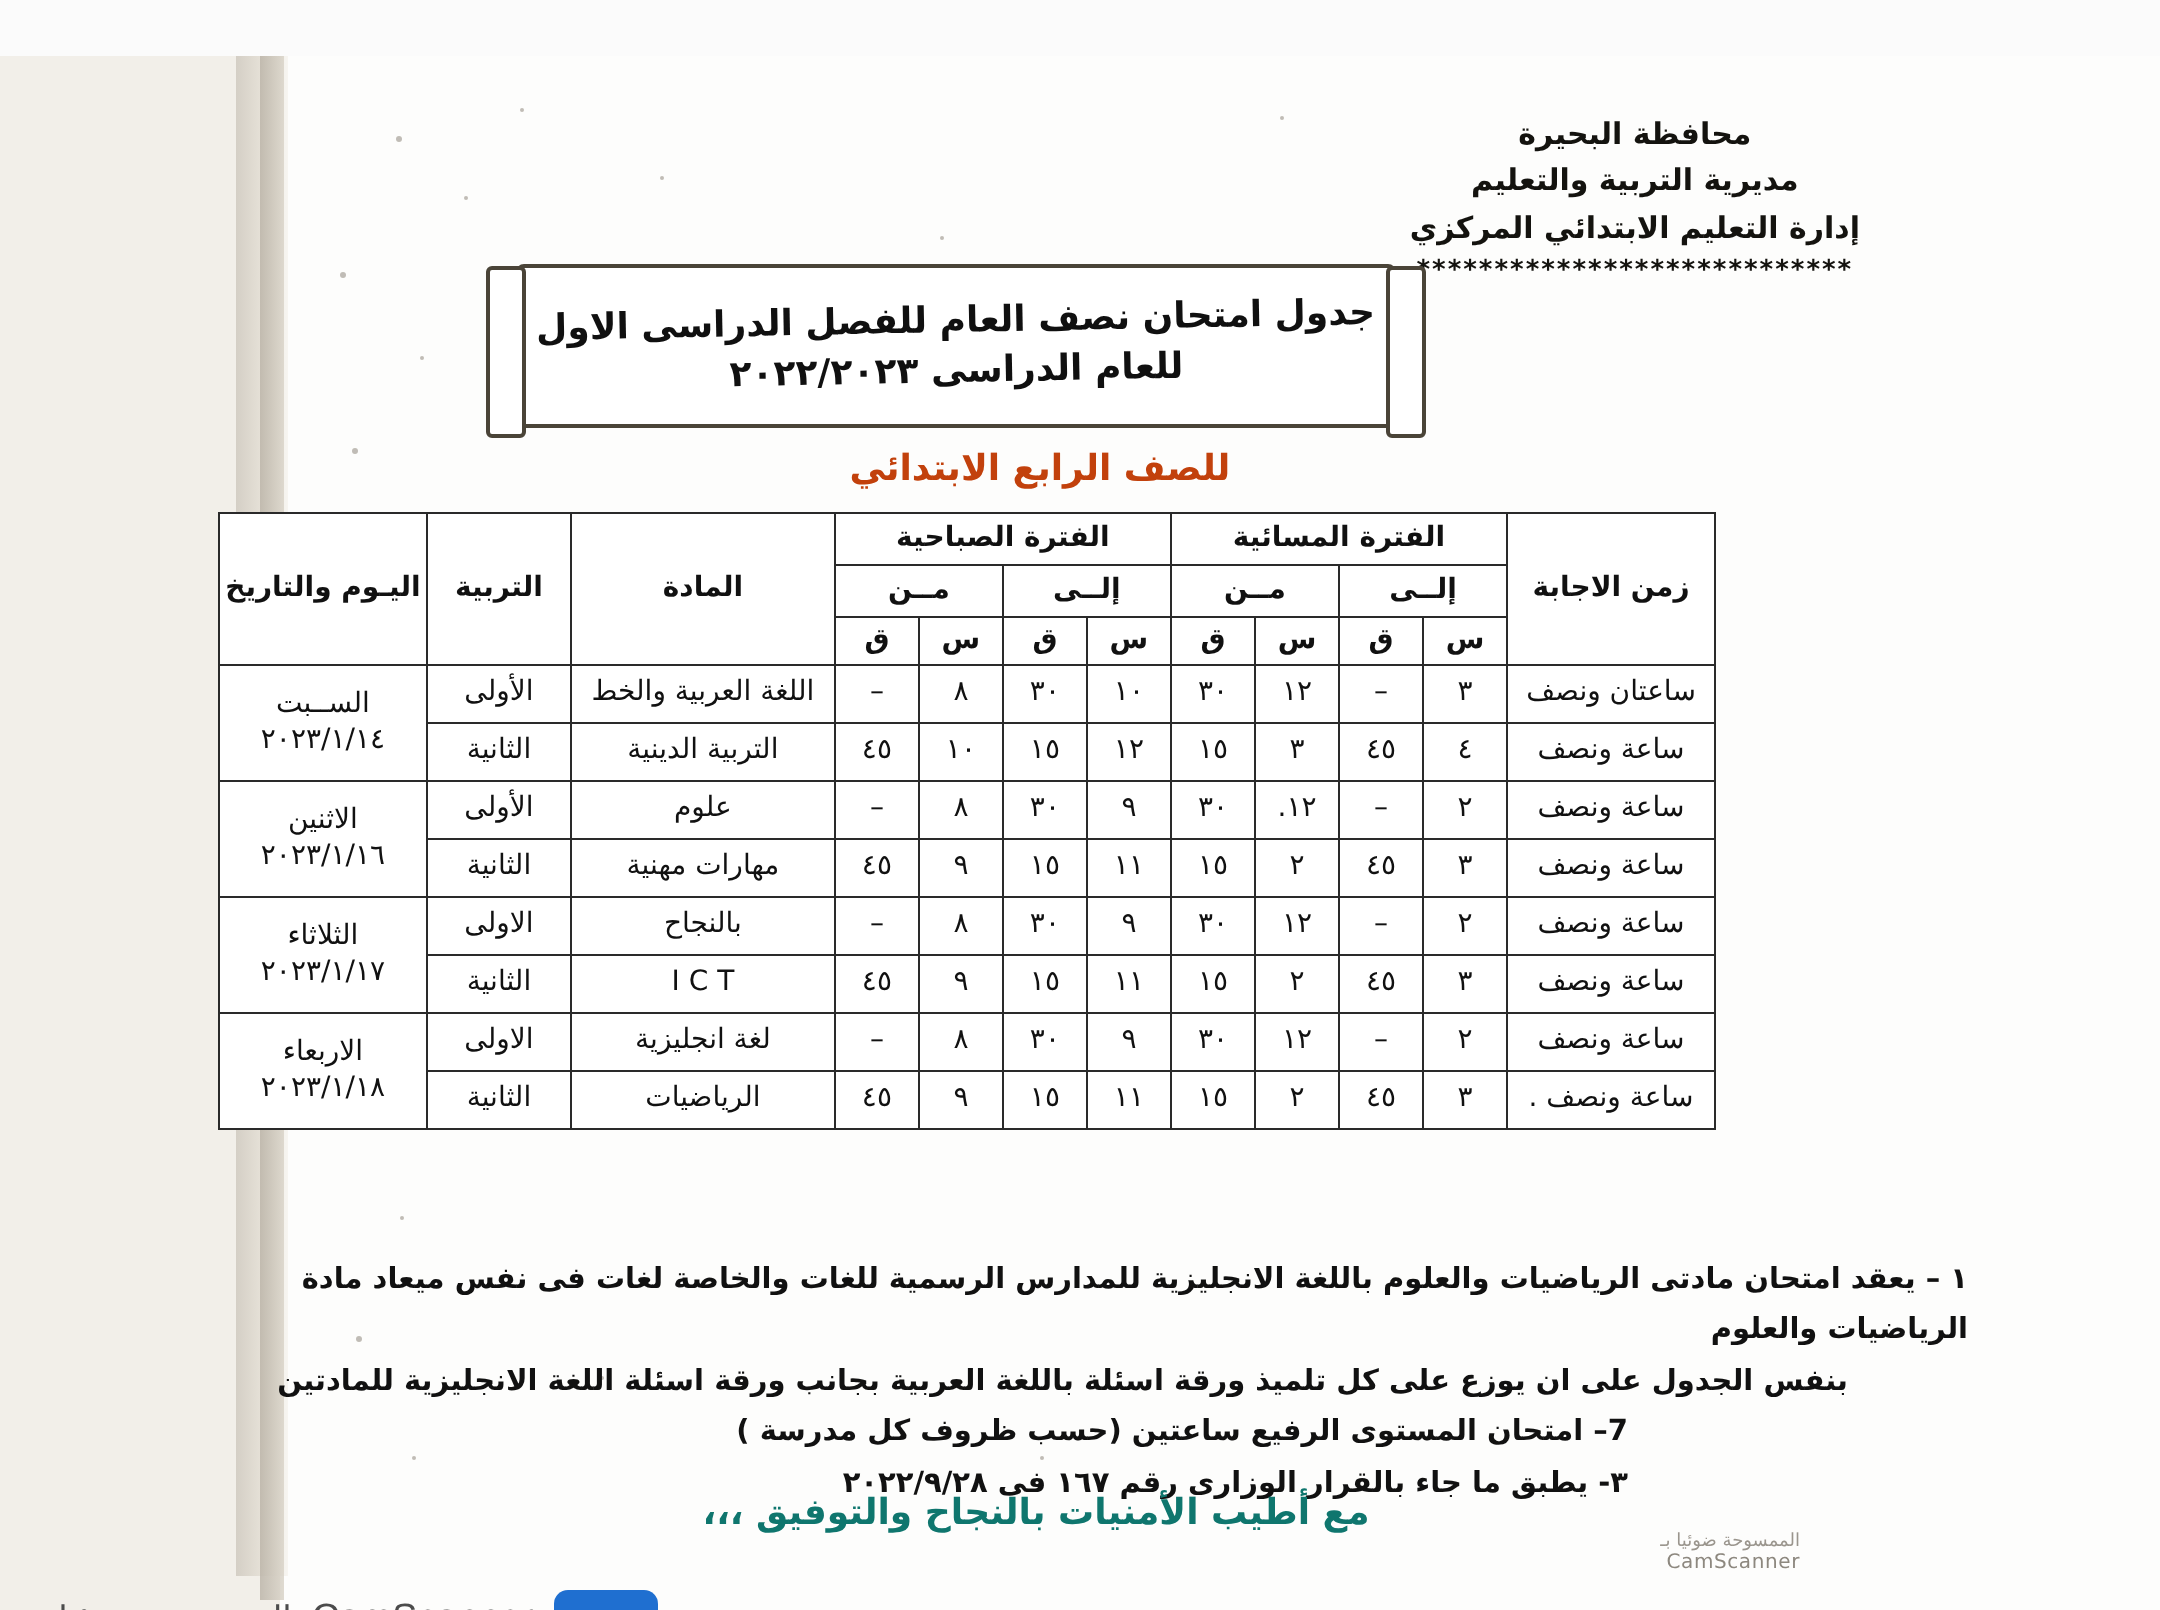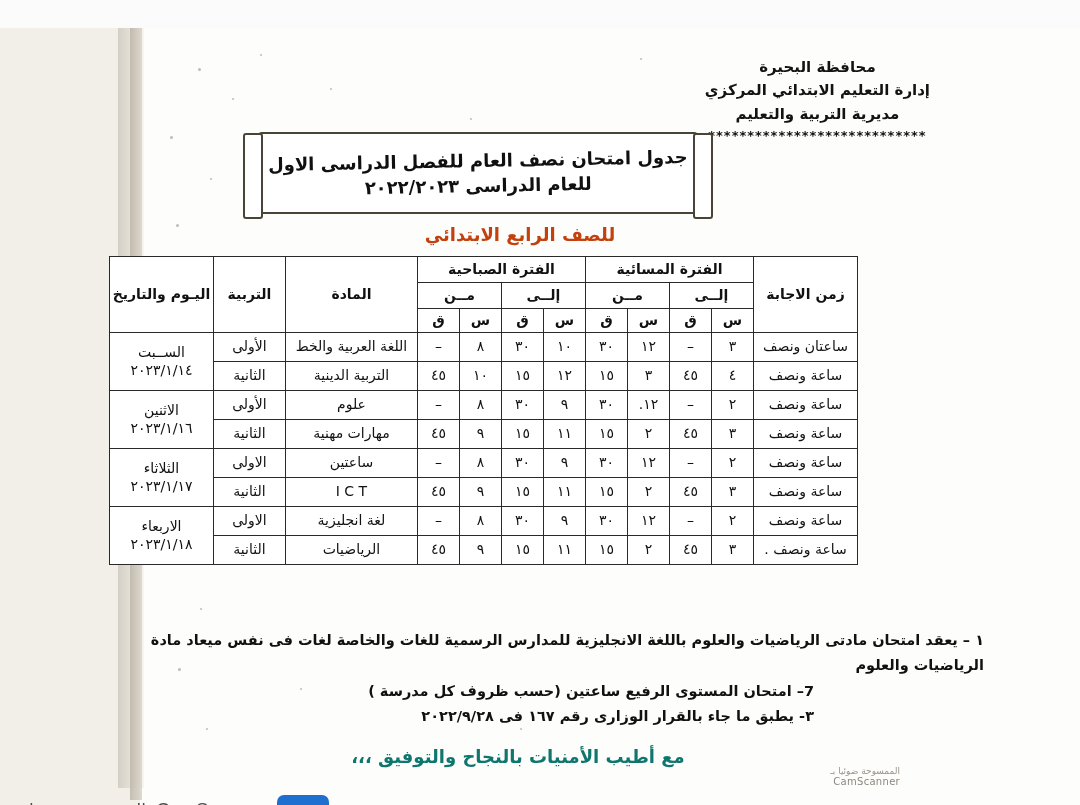--- a/index.html
+++ b/index.html
@@ -230,22 +230,22 @@
   <div class="speckle" style="top:700px; left:206px; width:2px;  height:2px;"></div>
   <div class="speckle" style="top:26px;  left:260px; width:2px;  height:2px;"></div>
   <div class="speckle" style="top:60px;  left:330px; width:2px;  height:2px;"></div>
   <div class="speckle" style="top:90px;  left:470px; width:2px;  height:2px;"></div>
   <div class="speckle" style="top:30px;  left:640px; width:2px;  height:2px;"></div>
   <div class="speckle" style="top:660px; left:300px; width:2px;  height:2px;"></div>
   <div class="speckle" style="top:700px; left:520px; width:2px;  height:2px;"></div>
 
   <div class="doc-header">
     <div>محافظة البحيرة</div>
+    <div>مديرية التربية والتعليم</div>
     <div>إدارة التعليم الابتدائي المركزي</div>
-    <div>مديرية التربية والتعليم</div>
     <div class="stars">****************************</div>
   </div>
 
   <div class="banner">
     <div class="banner-inner">
       <div>جدول امتحان  نصف العام   للفصل الدراسى الاول</div>
       <div>للعام الدراسى ٢٠٢٢/٢٠٢٣</div>
     </div>
   </div>
 
@@ -359,21 +359,21 @@
       <tr class="rowline-top">
         <td class="cell">ساعة ونصف</td>
         <td class="cell">٢</td>
         <td class="cell">–</td>
         <td class="cell">١٢</td>
         <td class="cell">٣٠</td>
         <td class="cell">٩</td>
         <td class="cell">٣٠</td>
         <td class="cell">٨</td>
         <td class="cell">–</td>
-        <td class="cell subject">ساعتين</td>
+        <td class="cell subject">بالنجاح</td>
         <td class="cell">الاولى</td>
         <td class="cell day" rowspan="2">
           <div>الثلاثاء</div>
           <div>٢٠٢٣/١/١٧</div>
         </td>
       </tr>
       <tr>
         <td class="cell">ساعة ونصف</td>
         <td class="cell">٣</td>
         <td class="cell">٤٥</td>
@@ -415,20 +415,21 @@
         <td class="cell">٩</td>
         <td class="cell">٤٥</td>
         <td class="cell subject">الرياضيات</td>
         <td class="cell">الثانية</td>
       </tr>
     </tbody>
   </table>
 
   <div class="notes">
     <div>١ – يعقد امتحان مادتى الرياضيات والعلوم باللغة الانجليزية للمدارس الرسمية للغات والخاصة لغات فى نفس ميعاد مادة الرياضيات والعلوم</div>
+    <div class="sub">بنفس الجدول على ان يوزع على كل تلميذ ورقة اسئلة باللغة العربية بجانب ورقة اسئلة اللغة الانجليزية للمادتين</div>
     <div class="n2">7– امتحان المستوى الرفيع  ساعتين (حسب ظروف كل مدرسة )</div>
     <div class="n3">٣- يطبق ما جاء بالقرار الوزارى رقم ١٦٧ فى ٢٠٢٢/٩/٢٨</div>
   </div>
 
   <div class="wishes">مع أطيب الأمنيات بالنجاح والتوفيق ،،،</div>
 
   <div class="cs-mark">
     <div>الممسوحة ضوئيا بـ</div>
     <div class="cs-line2">CamScanner</div>
   </div>

